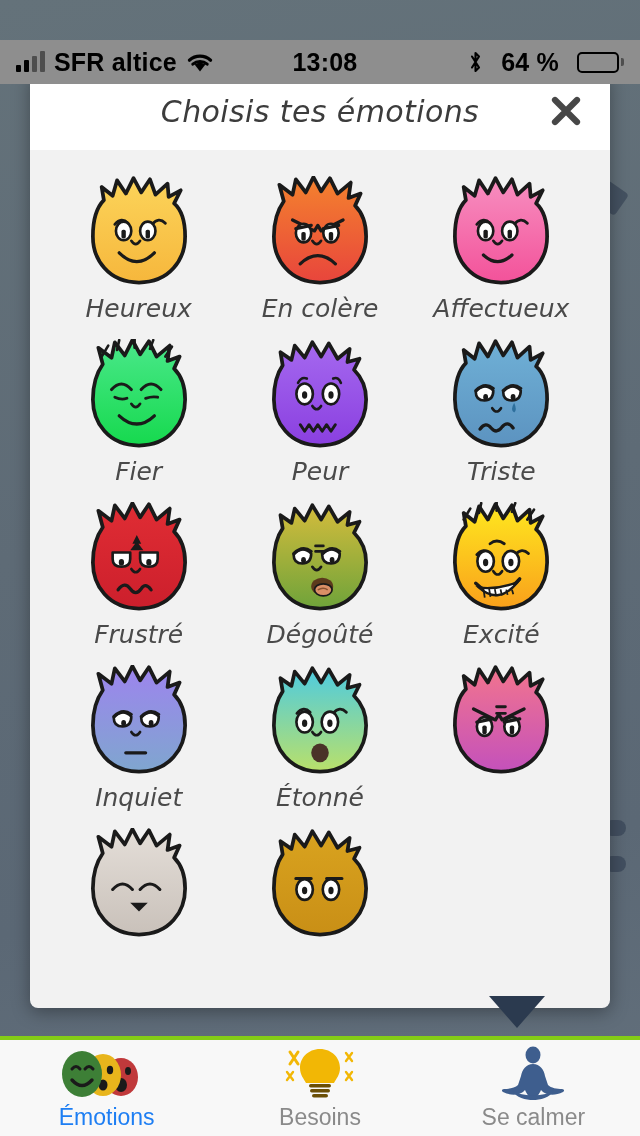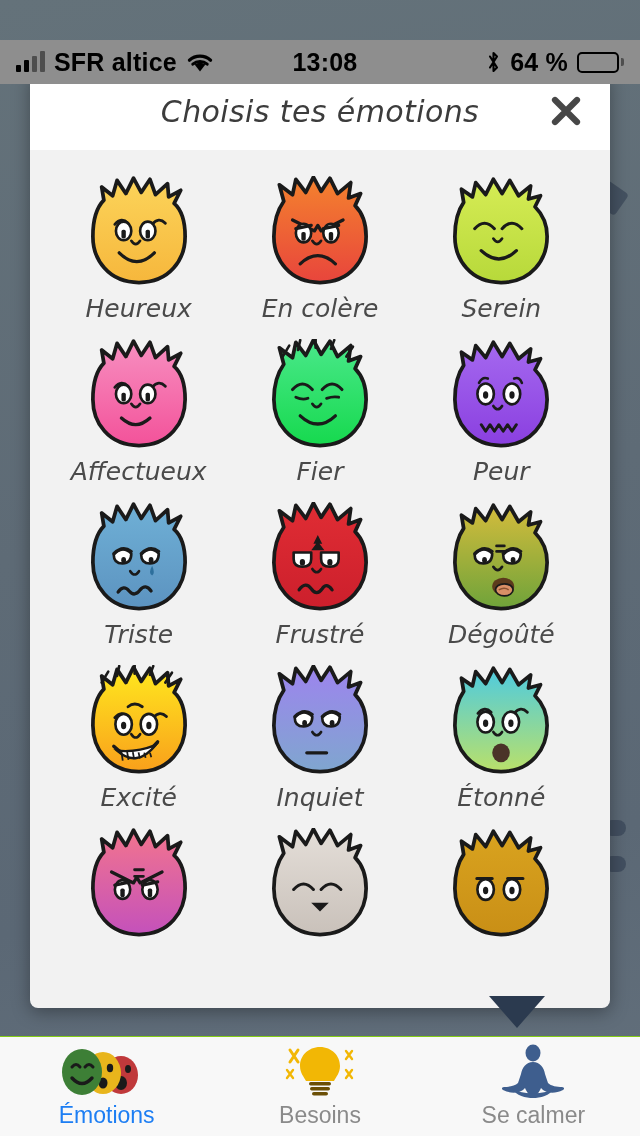--- a/index.html
+++ b/index.html
@@ -25,21 +25,21 @@
     padding: 0 16px;
     color: #000;
     font-family: "Liberation Sans", sans-serif;
     font-size: 25px; font-weight: 700;
     letter-spacing: .2px;
     z-index: 40;
     margin-top: 40px;
   }
   #sb-left { display: flex; align-items: center; gap: 9px; flex: 1; }
   #sb-center { position: absolute; left: 10px; right: 0; text-align: center; pointer-events: none; }
-  #sb-right { display: flex; align-items: center; gap: 9px; margin-left: auto; z-index: 2; }
+  #sb-right { display: flex; align-items: center; gap: 18px; margin-left: auto; z-index: 2; }
 
   .signal-bars { display: flex; align-items: flex-end; gap: 3px; height: 20px; }
   .signal-bars i { display: block; width: 5px; background: #000; border-radius: 1px; }
   .signal-bars i:nth-child(1) { height: 7px; }
   .signal-bars i:nth-child(2) { height: 12px; }
   .signal-bars i:nth-child(3) { height: 16px; opacity: .45; }
   .signal-bars i:nth-child(4) { height: 21px; opacity: .45; }
 
   .battery-wrap { display: flex; align-items: center; }
   .battery-shell {
@@ -102,21 +102,21 @@
     border-left: 28px solid transparent;
     border-right: 28px solid transparent;
     border-top: 32px solid #2b3a4f;
     z-index: 33;
   }
 
   
   #tab-bar {
     position: absolute; left: 0; bottom: 0; width: 640px; height: 100px;
     background: #f8f8f8;
-    border-top: 1px solid #84cc16;
+    border-top: 4px solid #84cc16;
     display: flex; z-index: 40;
   }
   .tab-item {
     flex: 1; display: flex; flex-direction: column;
     align-items: center; justify-content: center; gap: 4px;
     cursor: pointer;
   }
   .tab-icon { height: 54px; display: flex; align-items: center; justify-content: center; }
   .tab-label {
     font-family: "Liberation Sans", sans-serif;
@@ -217,38 +217,20 @@
             <path d="M53 48 L67 45" stroke="#1a1a1a" stroke-width="3" stroke-linecap="round"></path>
             <path d="M43 59 q4 6 8 0" stroke="#1a1a1a" stroke-width="2.4" fill="none" stroke-linecap="round"></path>
             <path d="M32 80 q16 -15 32 0" stroke="#1a1a1a" stroke-width="3" fill="none" stroke-linecap="round"></path>
           </g>
         </svg>
         <div class="emotion-label">En colère</div>
       </div>
       <div class="emotion-cell">
         <svg class="emotion-face" viewBox="0 0 100 102">
           <defs>
-            <linearGradient id="g2" x1="0" y1="0" x2="0" y2="1">
-              <stop offset="0" stop-color="#d6ec55"></stop>
-              <stop offset="1" stop-color="#b7d93a"></stop>
-            </linearGradient>
-          </defs>
-          <path d="M50 97 C22 97 8 76 8 55 C8 42 11 31 16 24 L14 12 L24 19 L27 6 L36 17 L43 3 L51 16 L58 4 L66 18 L77 9 L75 21 L86 18 L81 28 C88 35 92 45 92 55 C92 76 78 97 50 97 Z" fill="url(#g2)" stroke="#1a1a1a" stroke-width="3.4" stroke-linejoin="round"></path>
-          <g>
-            <path d="M26 48 q9 -10 18 0" stroke="#1a1a1a" stroke-width="2.8" fill="none" stroke-linecap="round"></path>
-            <path d="M51 48 q9 -10 18 0" stroke="#1a1a1a" stroke-width="2.8" fill="none" stroke-linecap="round"></path>
-            <path d="M43 57 q4 6 8 0" stroke="#1a1a1a" stroke-width="2.4" fill="none" stroke-linecap="round"></path>
-            <path d="M32 68 q16 15 32 0" stroke="#1a1a1a" stroke-width="3" fill="none" stroke-linecap="round"></path>
-          </g>
-        </svg>
-        <div class="emotion-label">Serein</div>
-      </div>
-      <div class="emotion-cell">
-        <svg class="emotion-face" viewBox="0 0 100 102">
-          <defs>
             <linearGradient id="g3" x1="0" y1="0" x2="0" y2="1">
               <stop offset="0" stop-color="#f78fc0"></stop>
               <stop offset="1" stop-color="#f3529a"></stop>
             </linearGradient>
           </defs>
           <path d="M50 97 C22 97 8 76 8 55 C8 40 12 28 18 22 L16 10 L26 18 L30 4 L38 16 L45 2 L52 15 L60 3 L65 17 L76 7 L77 19 L88 13 L82 25 C90 32 92 44 92 55 C92 76 78 97 50 97 Z" fill="url(#g3)" stroke="#1a1a1a" stroke-width="3.4" stroke-linejoin="round"></path>
           <g>
             <path d="M28 44 q6 -7 12 -1" stroke="#1a1a1a" stroke-width="2.6" fill="none" stroke-linecap="round"></path>
             <path d="M62 44 q6 -7 12 -1" stroke="#1a1a1a" stroke-width="2.6" fill="none" stroke-linecap="round"></path>
             <ellipse cx="36" cy="50" rx="7" ry="8.5" fill="#fff" stroke="#1a1a1a" stroke-width="2.4"></ellipse>

